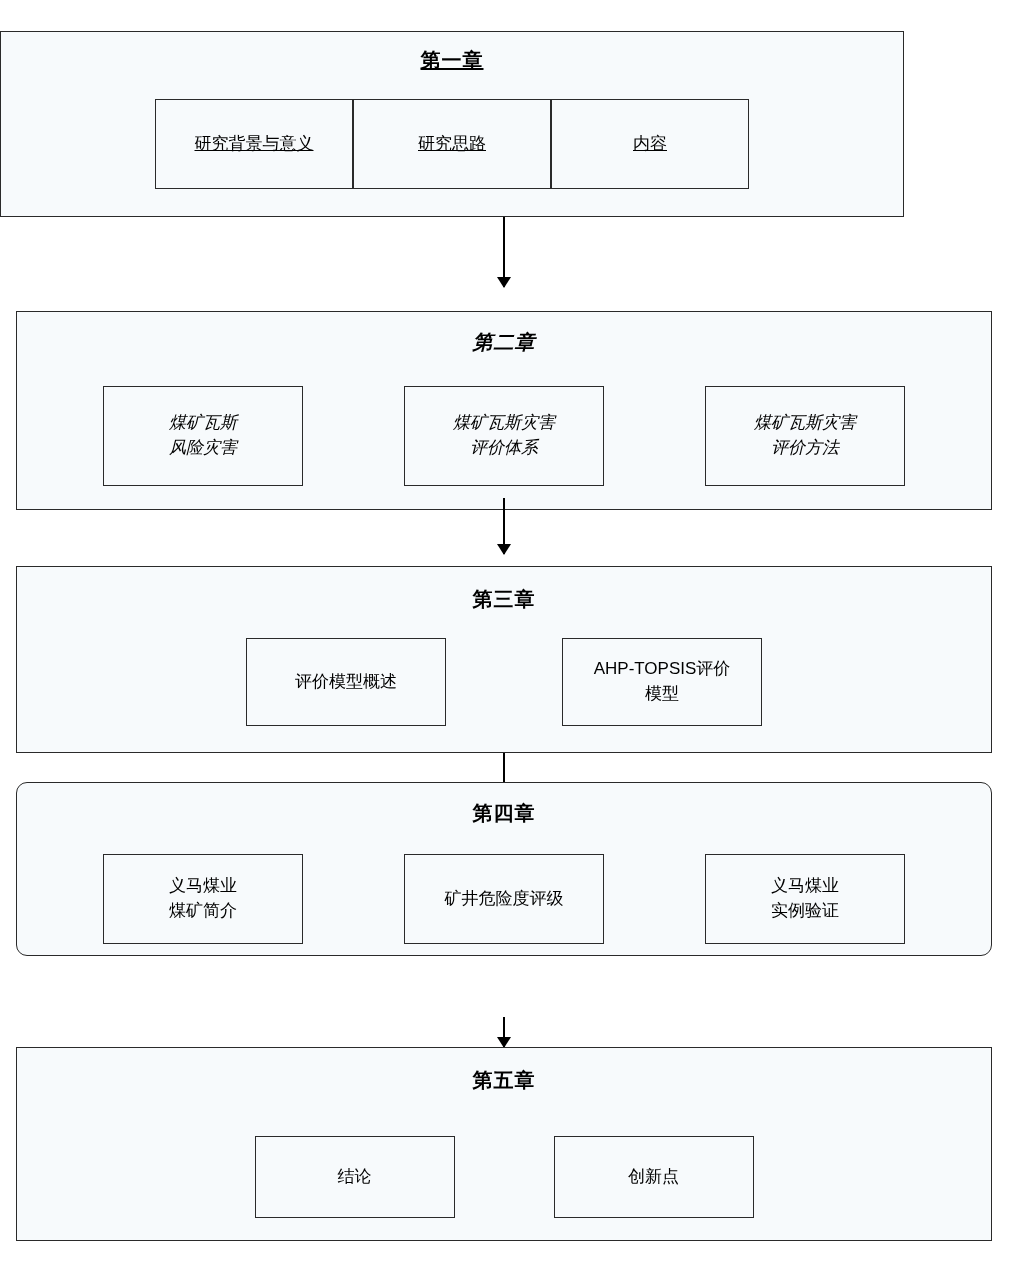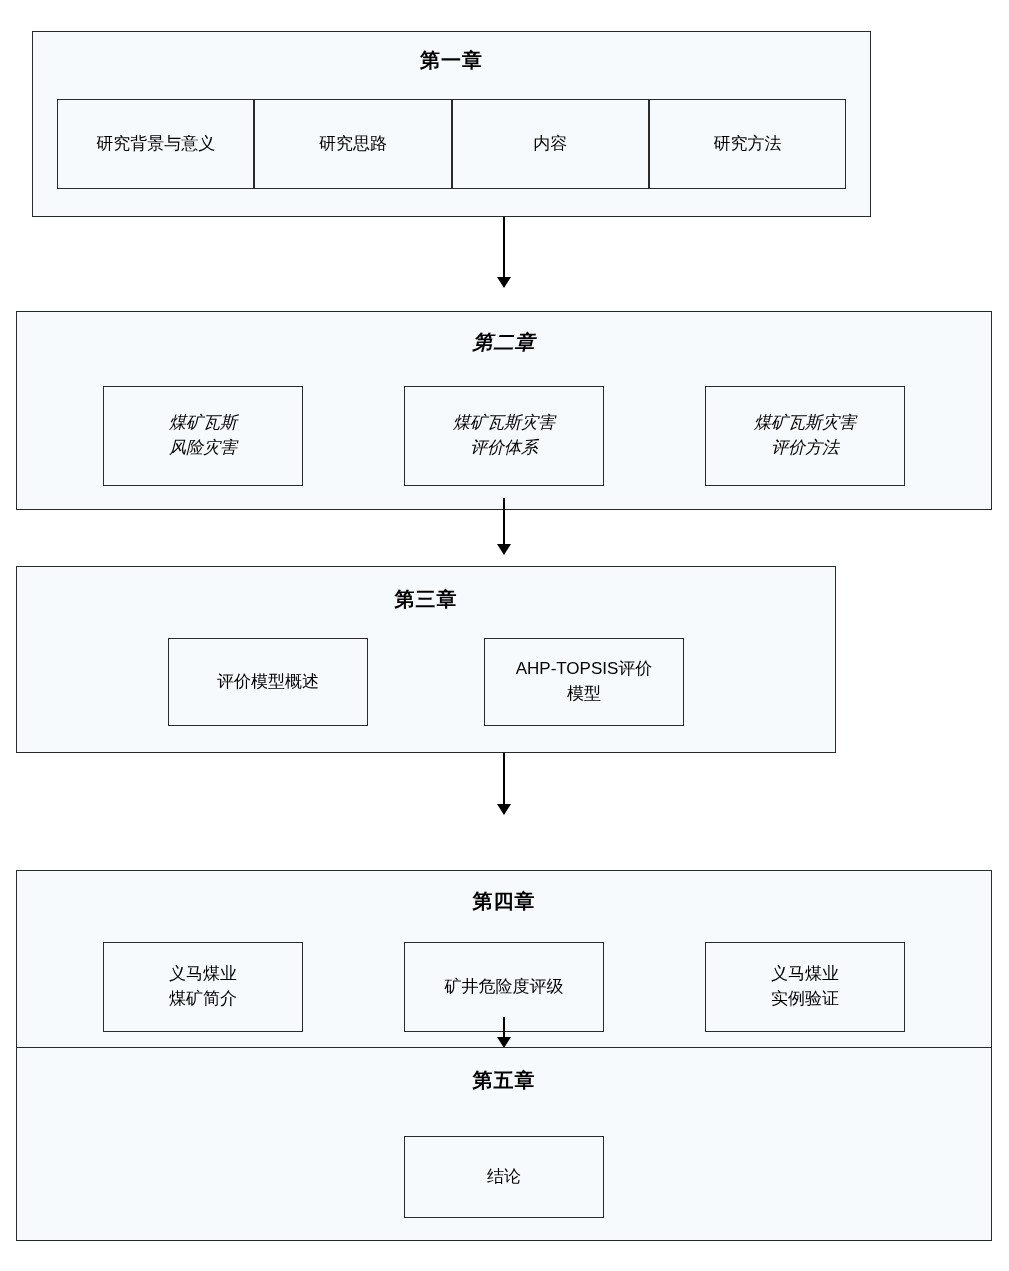--- a/index.html
+++ b/index.html
@@ -75,39 +75,39 @@
     bottom: -1px;
     transform: translateX(-50%);
     width: 0;
     height: 0;
     border-left: 7px solid transparent;
     border-right: 7px solid transparent;
     border-top: 11px solid #000000;
   }
 
   
-  #chapter-1 { left: 32px; top: 31px; width: 839px; height: 186px; }
+  #chapter-1 { left: 0; top: 31px; width: 904px; height: 186px; text-decoration: underline; }
   #chapter-1 .chapter-title { margin-top: 16px; }
-  #chapter-1 .node-row { margin-top: 27px; padding: 0 24px; justify-content: flex-end; }
+  #chapter-1 .node-row { margin-top: 27px; padding: 0 24px; justify-content: center; }
   #chapter-1 .node { width: 198px; height: 90px; }
 
   
   #chapter-2 { left: 16px; top: 311px; width: 976px; height: 199px; font-style: italic; }
   #chapter-2 .chapter-title { margin-top: 18px; }
   #chapter-2 .node-row { margin-top: 32px; padding: 0 86px; justify-content: space-between; }
   #chapter-2 .node { width: 200px; height: 100px; }
 
   
-  #chapter-3 { left: 16px; top: 566px; width: 820px; height: 187px; }
+  #chapter-3 { left: 16px; top: 566px; width: 976px; height: 187px; }
   #chapter-3 .chapter-title { margin-top: 20px; }
   #chapter-3 .node-row { margin-top: 27px; justify-content: center; gap: 116px; }
   #chapter-3 .node { width: 200px; height: 88px; }
 
   
-  #chapter-4 { left: 16px; top: 870px; width: 976px; height: 229px; }
+  #chapter-4 { left: 16px; top: 782px; width: 976px; height: 174px; border-radius: 11px; }
   #chapter-4 .chapter-title { margin-top: 18px; }
   #chapter-4 .node-row { margin-top: 29px; padding: 0 86px; justify-content: space-between; }
   #chapter-4 .node { width: 200px; height: 90px; }
 
   
   #chapter-5 { left: 16px; top: 1047px; width: 976px; height: 194px; }
   #chapter-5 .chapter-title { margin-top: 20px; }
   #chapter-5 .node-row { margin-top: 44px; justify-content: center; gap: 99px; }
   #chapter-5 .node { width: 200px; height: 82px; }
 
@@ -121,21 +121,20 @@
 <body>
 
 <div class="diagram">
 
   <div class="chapter" id="chapter-1">
     <div class="chapter-title">第一章</div>
     <div class="node-row">
       <div class="node">研究背景与意义</div>
       <div class="node">研究思路</div>
       <div class="node">内容</div>
-      <div class="node">研究方法</div>
     </div>
   </div>
 
   <div class="arrow" id="arrow-1"></div>
 
   <div class="chapter" id="chapter-2">
     <div class="chapter-title">第二章</div>
     <div class="node-row">
       <div class="node">煤矿瓦斯<br>风险灾害</div>
       <div class="node">煤矿瓦斯灾害<br>评价体系</div>
@@ -163,16 +162,17 @@
       <div class="node">义马煤业<br>实例验证</div>
     </div>
   </div>
 
   <div class="arrow" id="arrow-4"></div>
 
   <div class="chapter" id="chapter-5">
     <div class="chapter-title">第五章</div>
     <div class="node-row">
       <div class="node">结论</div>
+      <div class="node">创新点</div>
     </div>
   </div>
 
 </div>
 
 </body></html>

